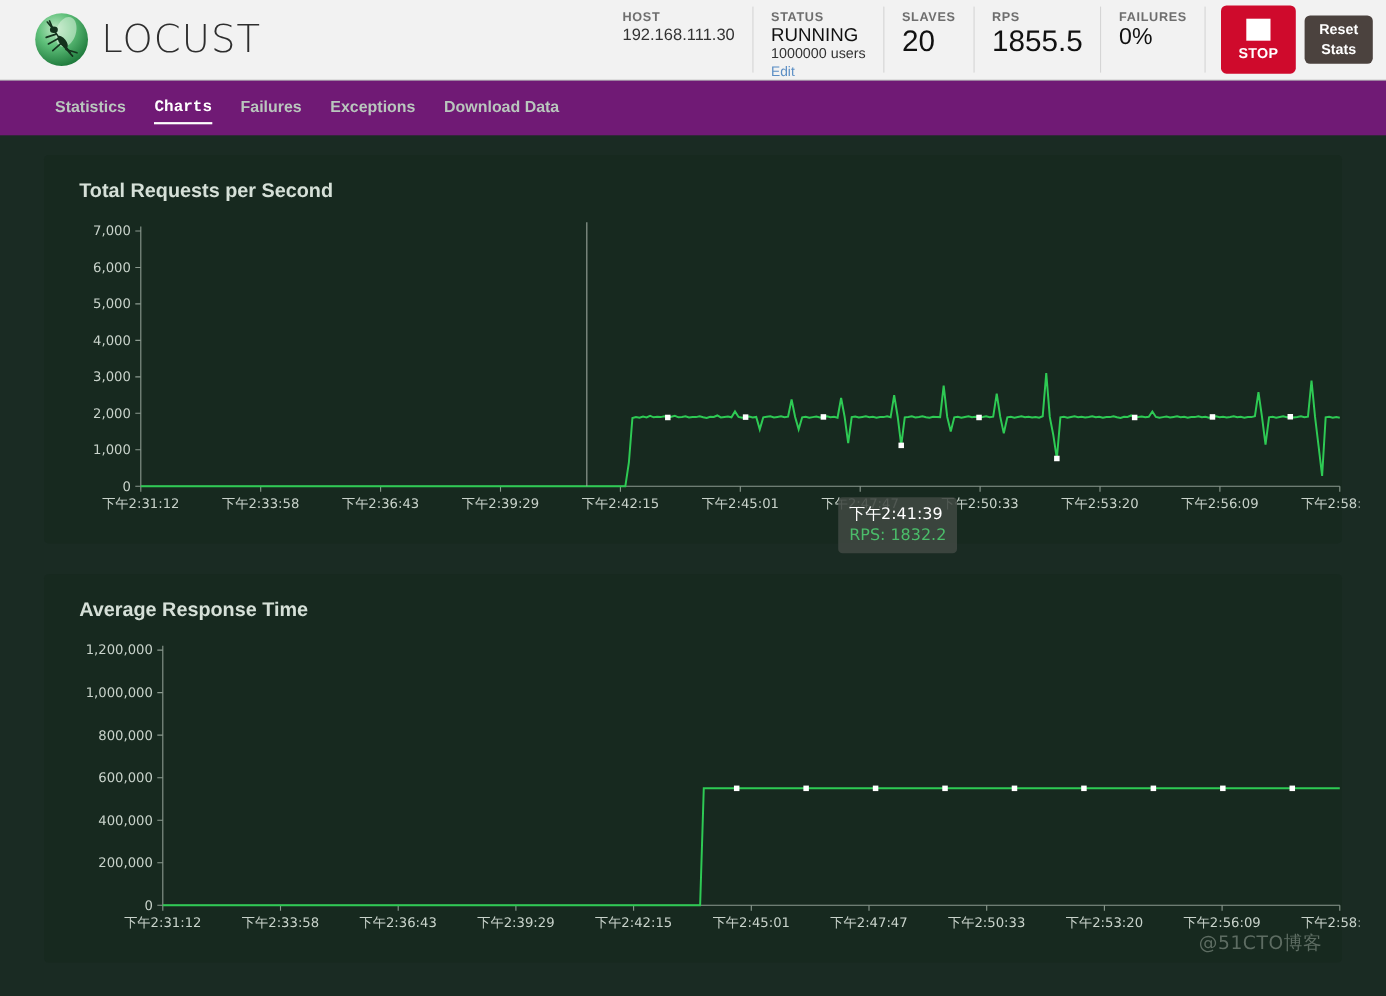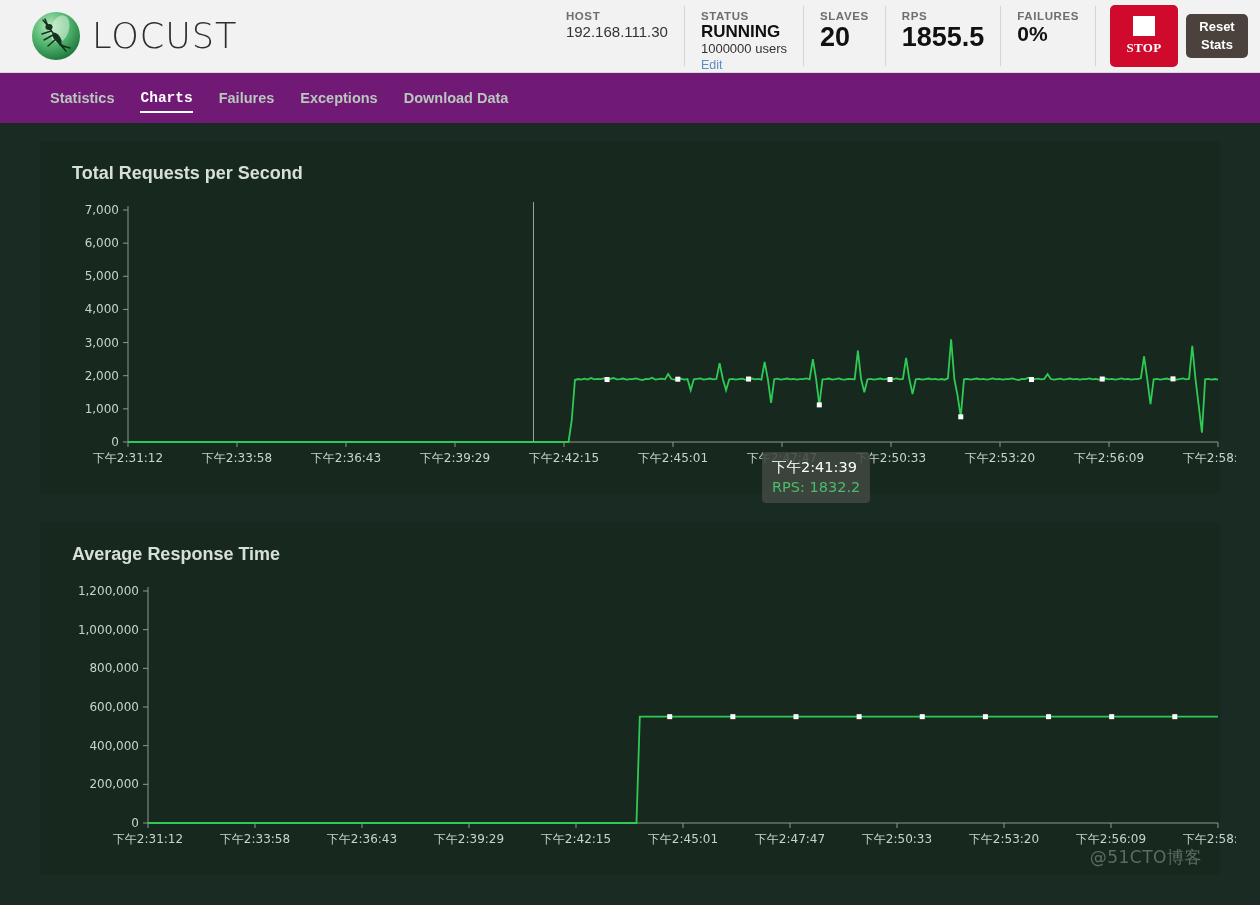--- a/index.html
+++ b/index.html
@@ -50,39 +50,39 @@
     font-size: 11.5px;
     letter-spacing: 0.6px;
     color: #6e6e6e;
     font-weight: bold;
     text-transform: uppercase;
     margin-bottom: 1px;
     white-space: nowrap;
   }
   .stat-value {
     font-size: 27px;
-    font-weight: bold;
+    font-weight: normal;
     color: #111;
     line-height: 1.05;
     white-space: nowrap;
   }
   .stat-value.small { font-size: 17px; }
   .stat-sub { font-size: 13px; color: #333; line-height: 1.25; white-space: nowrap; }
   .stat-edit { font-size: 12.5px; color: #5b8ec4; cursor: pointer; line-height: 1.3; }
 
   .btns { display: flex; align-items: center; gap: 8px; padding-left: 14px; }
   .btn-stop {
     width: 68px; height: 62px;
     background: #cf0a2c;
     border: none; border-radius: 5px;
     color: #fff; cursor: pointer;
     display: flex; flex-direction: column;
     align-items: center; justify-content: center;
     gap: 4px;
-    font-family: Liberation Serif, serif;
+    font-family: Liberation Sans, sans-serif;
   }
   .stop-square { width: 22px; height: 20px; background: #fff; }
   .btn-stop-label { font-size: 13px; font-weight: bold; letter-spacing: 0.3px; }
   .btn-reset {
     width: 62px; height: 44px;
     background: #4b423e;
     border: none; border-radius: 5px;
     color: #fff; cursor: pointer;
     font-size: 13px; font-weight: bold; line-height: 1.35;
     font-family: "Liberation Sans", sans-serif;

